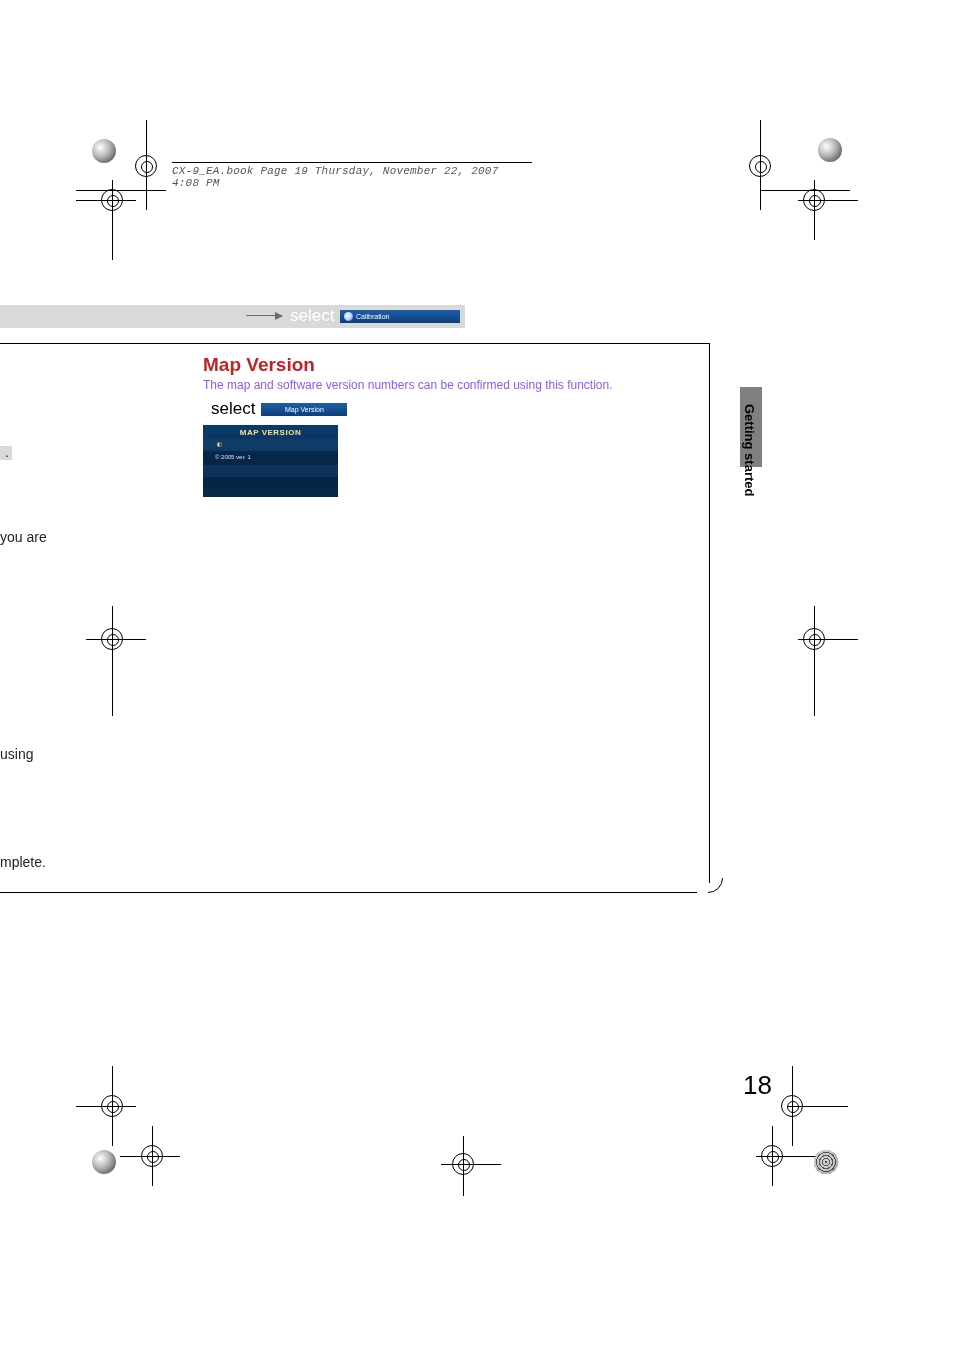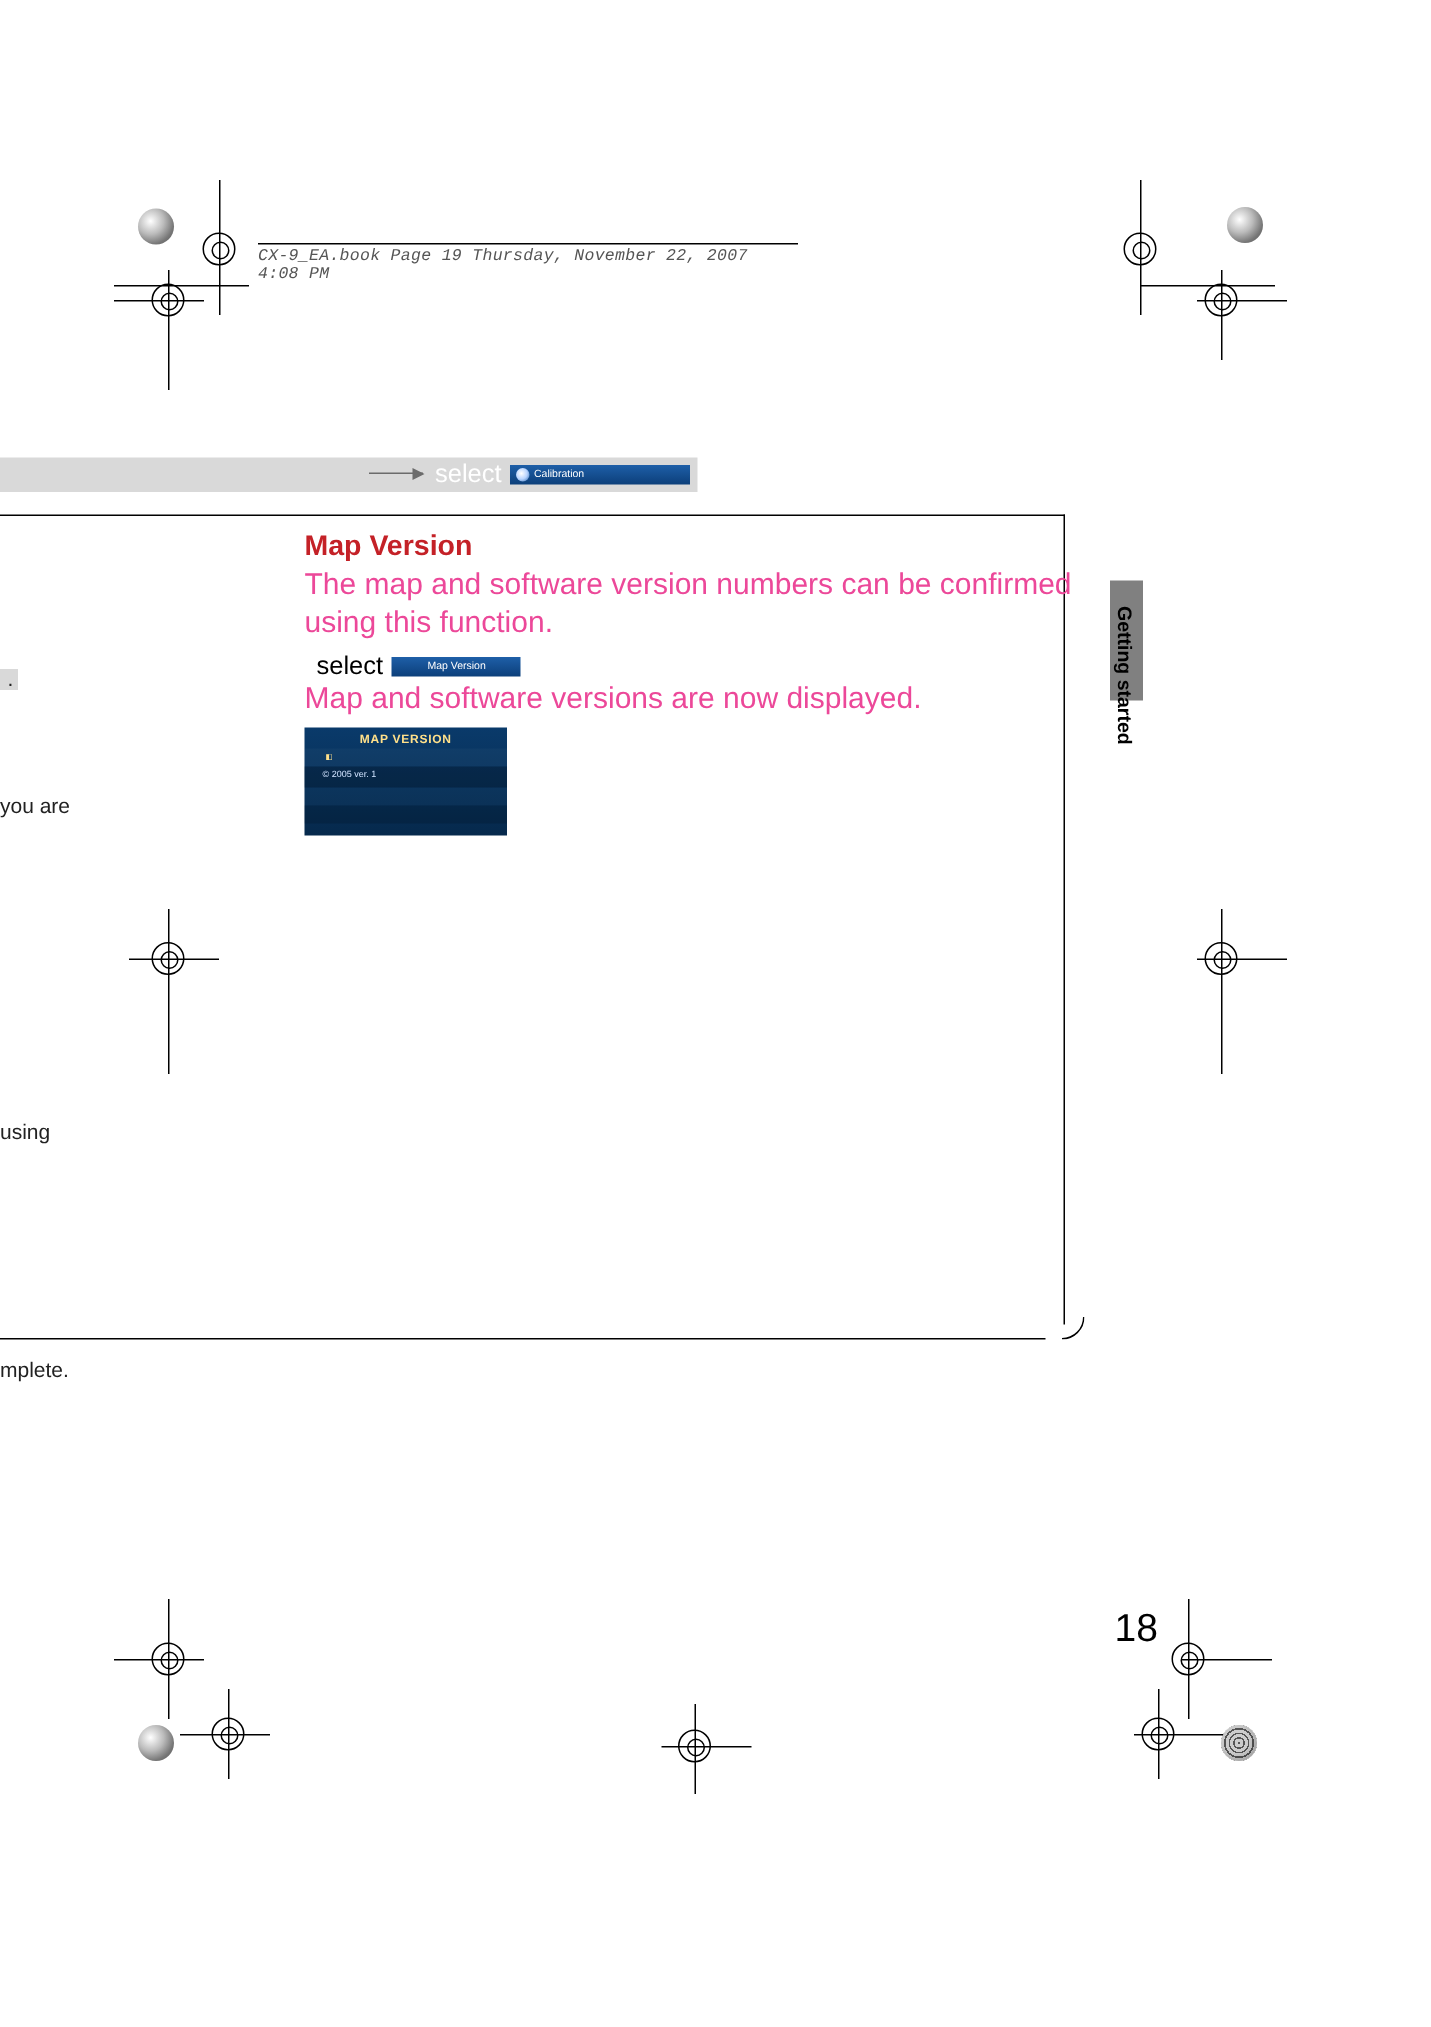--- a/index.html
+++ b/index.html
@@ -138,21 +138,21 @@
   .frame-top { position:absolute; left:0; top:343px; width:710px; height:0; border-top:1px solid #000; }
   .frame-right { position:absolute; left:709px; top:343px; width:0; height:540px; border-left:1px solid #000; }
   .frame-right-curve { position:absolute; left:693px; top:863px; width:30px; height:30px;
     border:1px solid #000; border-radius:50%;
     clip-path: polygon(50% 50%, 100% 50%, 100% 100%, 50% 100%); }
   .frame-bottom { position:absolute; left:0; top:892px; width:697px; height:0; border-top:1px solid #000; }
 
   
   .content { position:absolute; left:203px; top:354px; width:560px; }
   .content h2 { color:#c42127; font-size:19px; font-weight:bold; margin-bottom:2px; }
-  .content p { font-size:20px; color:#ec4899; line-height:1.25; }
+  .content p { font-size:12px; color:#8b5cf6; line-height:1.25; }
   .sel2 { margin-top:6px; display:flex; align-items:center; gap:6px; }
   .sel2 .lbl { font-size:17px; color:#000; padding-left:8px; }
   .sel2 .chip2 {
     width: 86px; height: 13px;
     background: linear-gradient(#1e5fa8, #0c3f7a);
     color:#fff; font-size:7px; display:flex; align-items:center; justify-content:center;
   }
   .screen {
     margin-top:6px; width:135px; height:72px;
     background: linear-gradient(#0a3a6a, #06294c);
@@ -172,21 +172,21 @@
     position:absolute; left:742px; top:404px;
     writing-mode: vertical-rl; font-size:13px; font-weight:bold; color:#000;
   }
 
   
   .peek { position:absolute; left:0; font-size:14px; color:#222; }
   #peek1 { top:446px; width:12px; height:14px; background:#d9d9d9; }
   #peek1::after { content:"."; position:absolute; left:5px; top:-2px; color:#222; }
   #peek2 { top:529px; }
   #peek3 { top:746px; }
-  #peek4 { top:905px; }
+  #peek4 { top:854px; }
 
   
   .pagenum { position:absolute; left:743px; top:1070px; font-size:26px; color:#000; }
 </style>
 </head>
 <body>
 
 <div class="regmark" id="reg-tl1">
   <div class="vline"></div>
     <div class="hline"></div>
@@ -268,21 +268,20 @@
 <div class="frame-right-curve"></div>
 <div class="frame-bottom"></div>
 
 <div class="content">
   <h2>Map Version</h2>
   <p>The map and software version numbers can be confirmed using this function.</p>
   <div class="sel2">
     <span class="lbl">select</span>
     <span class="chip2">Map Version</span>
   </div>
-  <p>Map and software versions are now displayed.</p>
   <div class="screen">
     <div class="title">MAP VERSION</div>
     <div class="row1">
         <span class="tiny">◧</span>
       </div>
     <div class="shade">
         <span class="txt">© 2005 ver. 1</span>
       </div>
     <div class="band2"></div>
     <div class="band3"></div>

